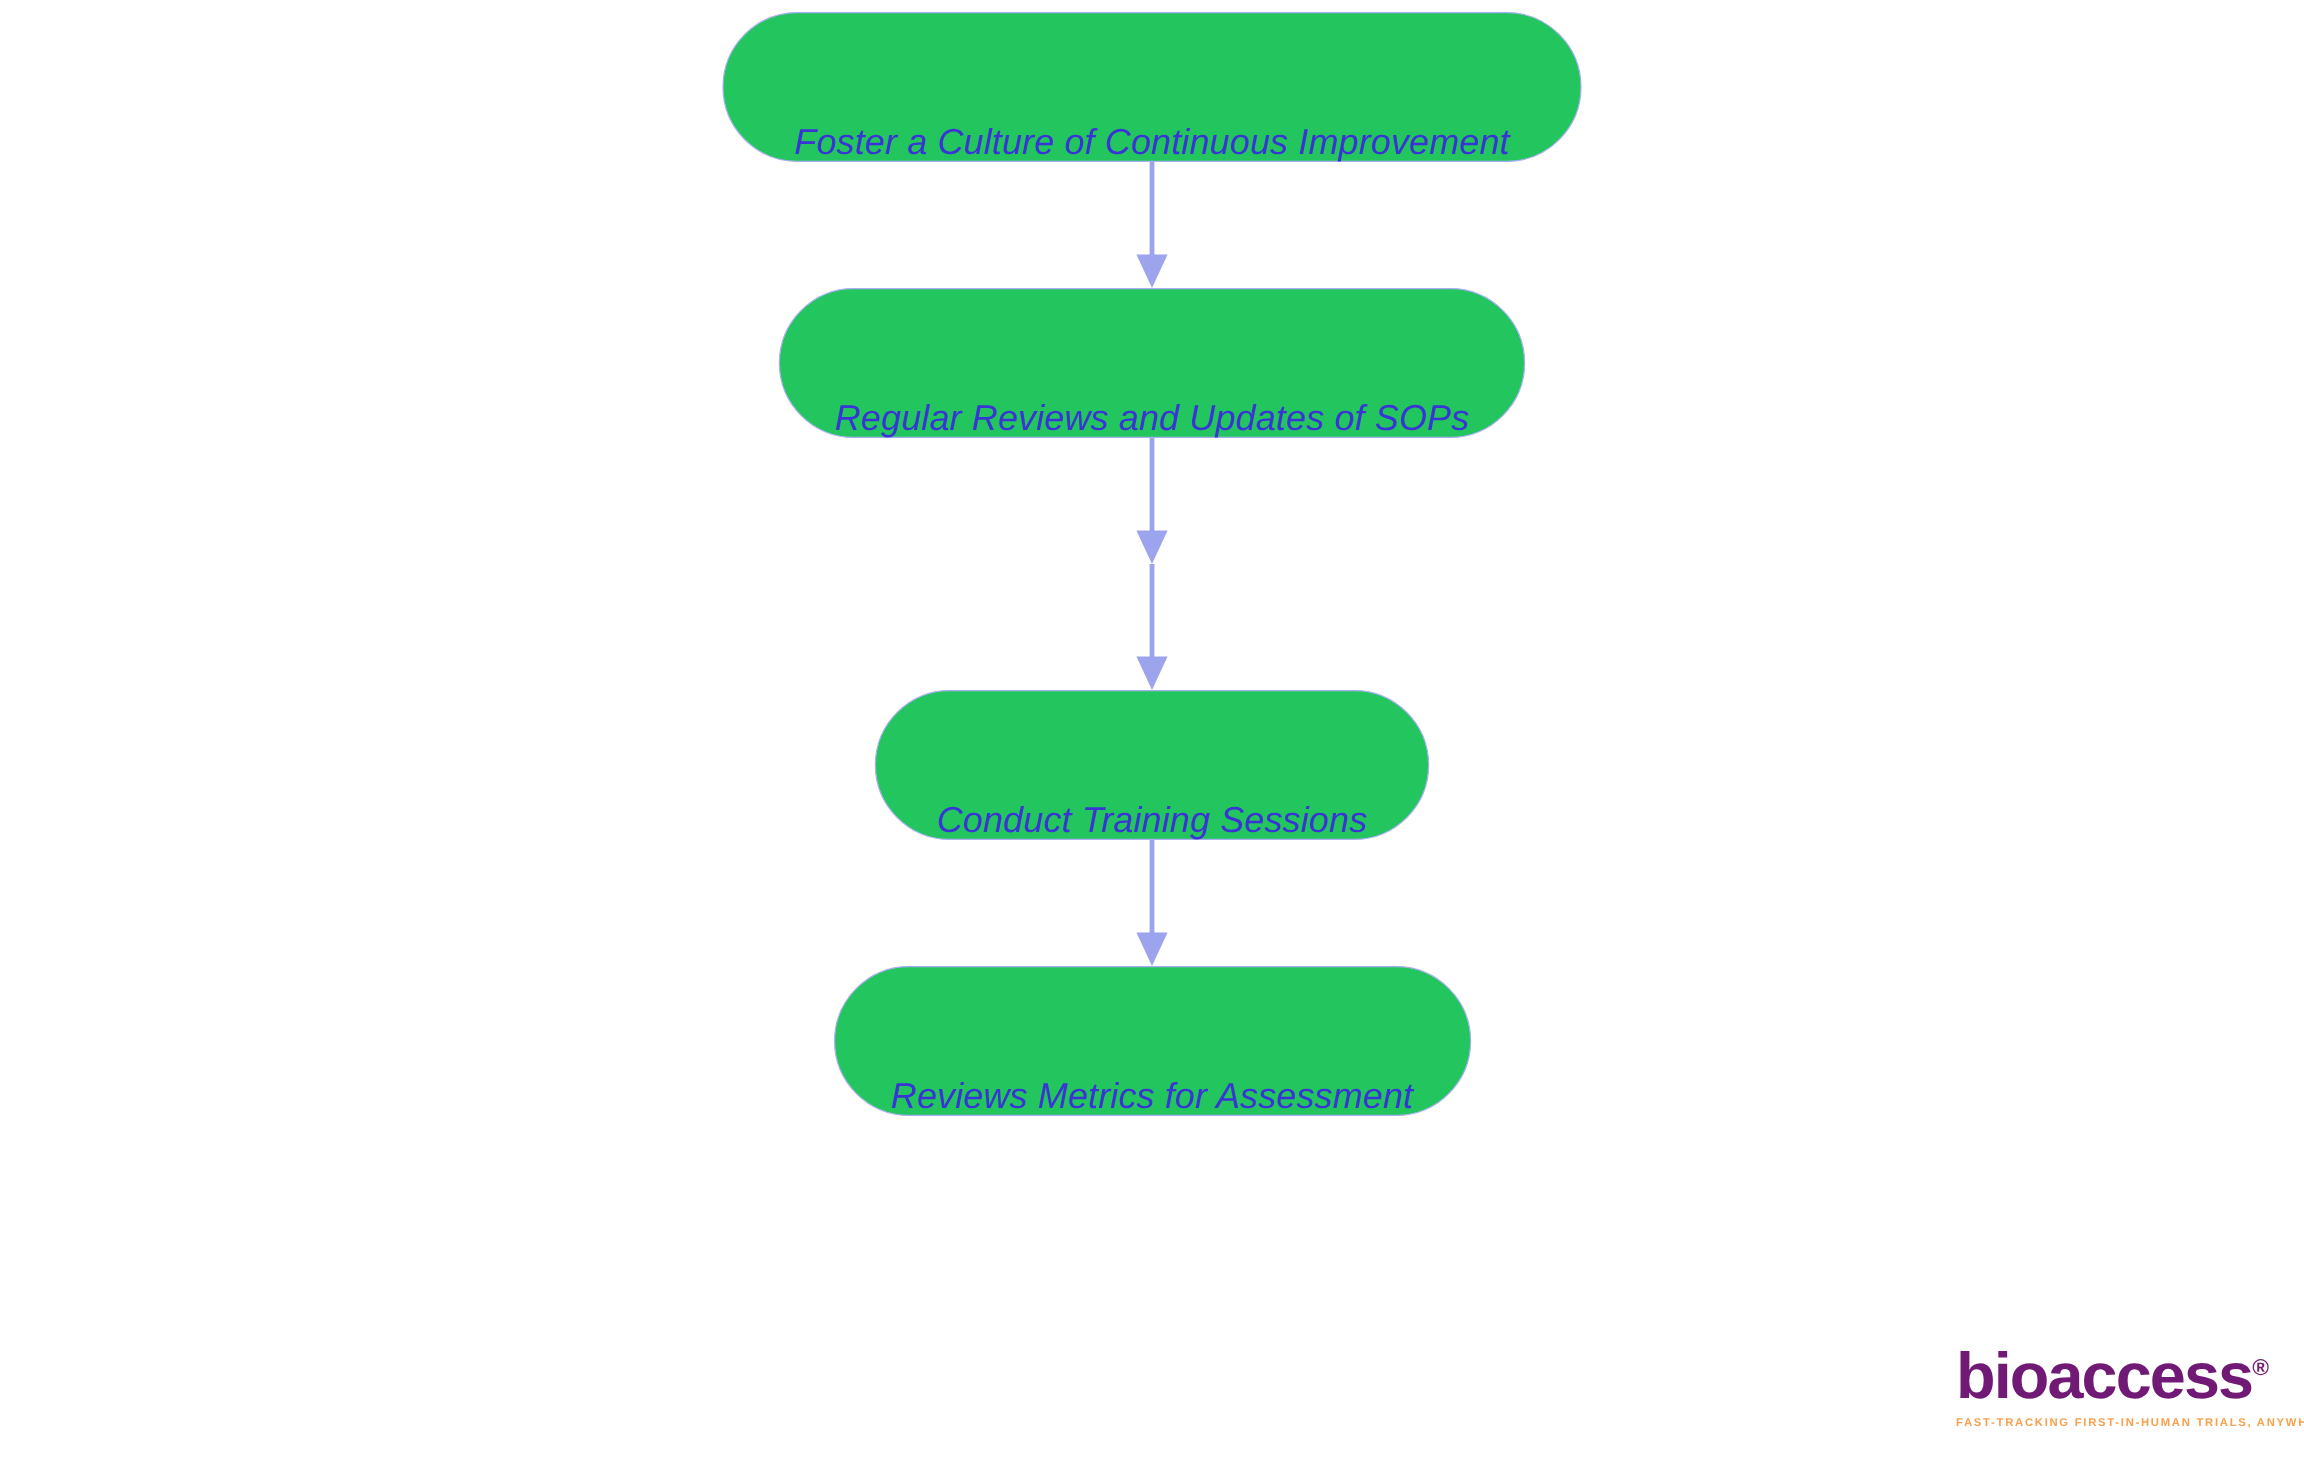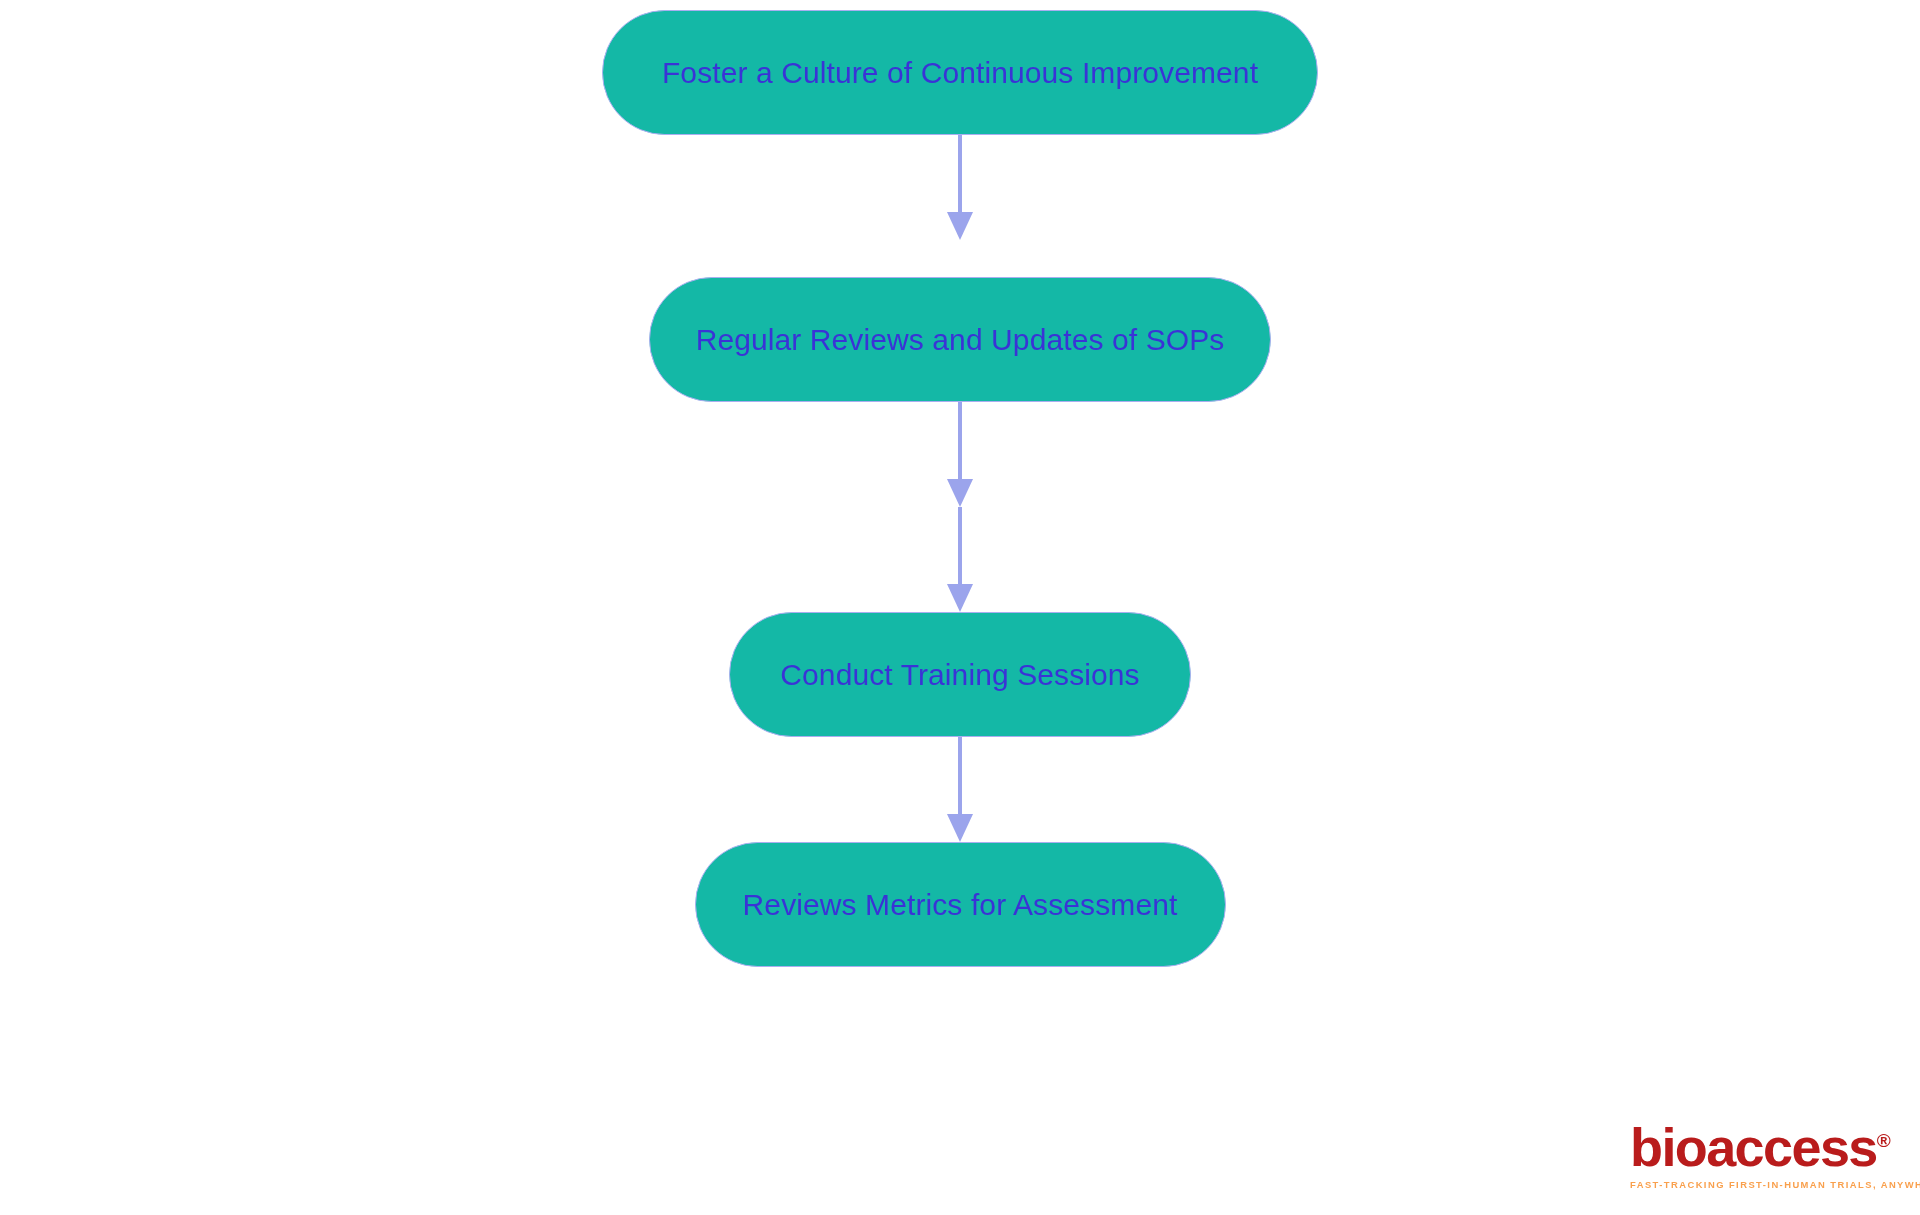--- a/index.html
+++ b/index.html
@@ -27,42 +27,43 @@
     width: 1920px;
     height: 1085px;
     display: flex;
     flex-direction: column;
     align-items: center;
   }
 
   .node {
     position: relative;
     height: 125px;
-    background: #14b8a6;
+    background: #22c55e;
     border: 1.6px solid #a9aef0;
     border-radius: 62.5px;
     display: flex;
-    align-items: center;
+    align-items: flex-end;
     justify-content: center;
     padding: 0 46px;
     flex: 0 0 auto;
+    font-style: italic;
   }
 
   .node-label {
     color: #3a33d6;
     font-size: 30px;
     font-weight: 400;
     letter-spacing: 0.1px;
     white-space: nowrap;
     line-height: 1;
   }
 
   
   .node.n0 { width: 716px; margin-top: 10px; }
-  .node.n1 { width: 622px; margin-top: 37px; }
+  .node.n1 { width: 622px; }
   .node.n2 { width: 462px; }
   .node.n3 { width: 462px; }
   .node.n4 { width: 531px; }
 
   
   .connector {
     position: relative;
     width: 26px;
     height: 105px;
     flex: 0 0 auto;
@@ -90,21 +91,21 @@
 
   
   #logo {
     position: absolute;
     right: 40px;
     bottom: 26px;
     text-align: left;
     width: 250px;
   }
   #logo .wordmark {
-    color: #b91c1c;
+    color: #701a75;
     font-size: 54px;
     font-weight: 700;
     letter-spacing: -1.6px;
     line-height: 1;
     position: relative;
     display: inline-block;
   }
   #logo .reg {
     font-size: 19px;
     vertical-align: super;

